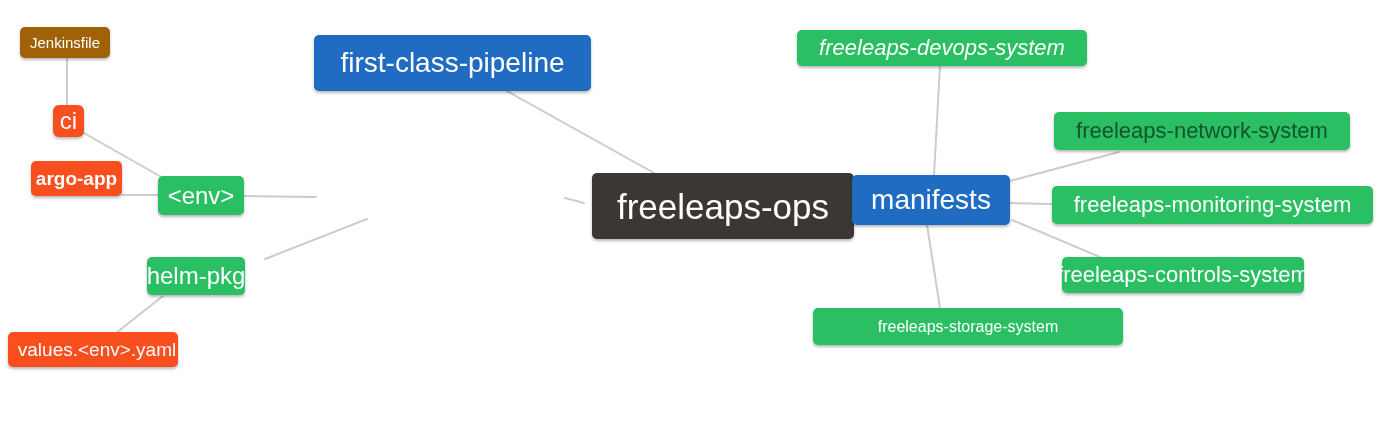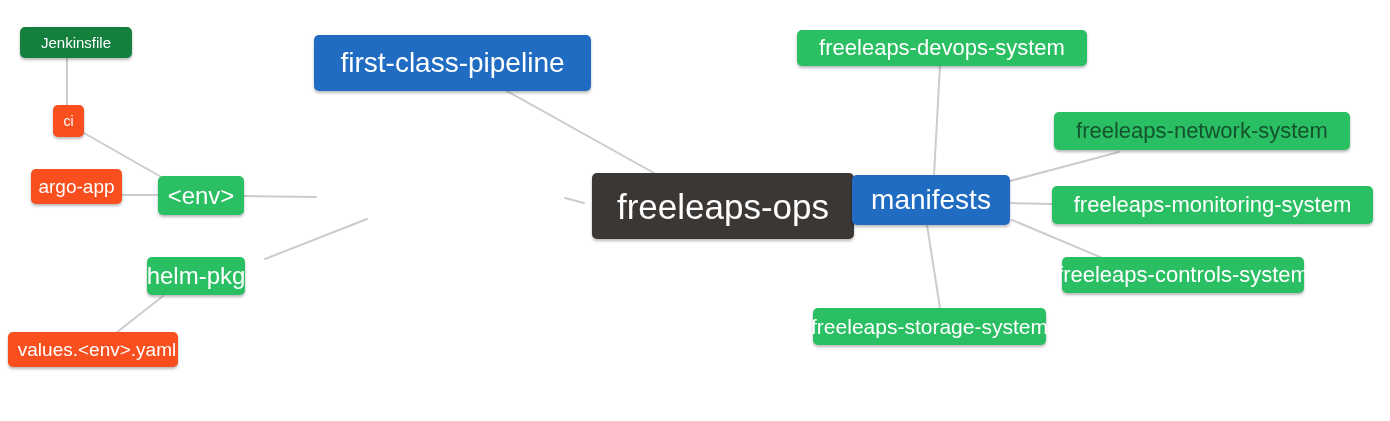--- a/index.html
+++ b/index.html
@@ -58,28 +58,28 @@
       <line x1="505" y1="90" x2="654" y2="173" stroke="#cccccc" stroke-width="2" stroke-linecap="round"></line>
       <line x1="565" y1="198" x2="584" y2="203" stroke="#cccccc" stroke-width="2" stroke-linecap="round"></line>
       <line x1="846" y1="202" x2="852" y2="201" stroke="#cccccc" stroke-width="2" stroke-linecap="round"></line>
       <line x1="934" y1="175" x2="940" y2="66" stroke="#cccccc" stroke-width="2" stroke-linecap="round"></line>
       <line x1="1010" y1="181" x2="1119" y2="152" stroke="#cccccc" stroke-width="2" stroke-linecap="round"></line>
       <line x1="1010" y1="203" x2="1052" y2="204" stroke="#cccccc" stroke-width="2" stroke-linecap="round"></line>
       <line x1="1012" y1="220" x2="1100" y2="257" stroke="#cccccc" stroke-width="2" stroke-linecap="round"></line>
       <line x1="927" y1="225" x2="940" y2="308" stroke="#cccccc" stroke-width="2" stroke-linecap="round"></line>
     </svg>
   <div class="node-layer" id="node-layer">
-      <div class="node" style="left: 20px; top: 27px; width: 112px; height: 31px; font-size: 15px; background: #15803d; color: rgb(255, 255, 255);">Jenkinsfile</div>
-      <div class="node" style="left: 53px; top: 105px; width: 31px; height: 32px; font-size: 14px; background: rgb(249, 78, 29); color: rgb(255, 255, 255);">ci</div>
-      <div class="node" style="left: 31px; top: 169px; width: 91px; height: 35px; font-size: 19px; background: rgb(249, 78, 29); color: rgb(255, 255, 255);">argo-app</div>
+      <div class="node" style="left: 20px; top: 27px; width: 90px; height: 31px; font-size: 15px; background: #a16207; color: rgb(255, 255, 255);">Jenkinsfile</div>
+      <div class="node" style="left: 53px; top: 105px; width: 31px; height: 32px; font-size: 24px; background: rgb(249, 78, 29); color: rgb(255, 255, 255); border-radius: 6px;">ci</div>
+      <div class="node" style="left: 31px; top: 161px; width: 91px; height: 35px; font-size: 19px; background: rgb(249, 78, 29); color: rgb(255, 255, 255); font-weight: bold;">argo-app</div>
       <div class="node" style="left: 158px; top: 176px; width: 86px; height: 39px; font-size: 24px; background: rgb(42, 191, 98); color: rgb(255, 255, 255);">&lt;env&gt;</div>
       <div class="node" style="left: 147px; top: 257px; width: 98px; height: 38px; font-size: 24px; background: rgb(42, 191, 98); color: rgb(255, 255, 255);">helm-pkg</div>
       <div class="node" style="left: 8px; top: 332px; width: 170px; height: 35px; font-size: 19px; background: rgb(249, 78, 29); color: rgb(255, 255, 255); padding-left: 8px;">values.&lt;env&gt;.yaml</div>
       <div class="node" style="left: 314px; top: 35px; width: 277px; height: 56px; font-size: 28px; background: rgb(31, 108, 194); color: rgb(255, 255, 255);">first-class-pipeline</div>
       <div class="node" style="left: 584px; top: 173px; width: 262px; height: 66px; font-size: 35px; background: rgb(59, 55, 53); color: rgb(255, 255, 255); margin-left: 8px;">freeleaps-ops</div>
       <div class="node" style="left: 852px; top: 175px; width: 158px; height: 50px; font-size: 28px; background: rgb(31, 108, 194); color: rgb(255, 255, 255);">manifests</div>
-      <div class="node" style="left: 797px; top: 30px; width: 290px; height: 36px; font-size: 22px; background: rgb(42, 191, 98); color: rgb(255, 255, 255);">freeleaps-devops-system</div>
+      <div class="node" style="left: 797px; top: 30px; width: 290px; height: 36px; font-size: 22px; background: rgb(42, 191, 98); color: rgb(255, 255, 255); font-style: italic;">freeleaps-devops-system</div>
       <div class="node" style="left: 1054px; top: 112px; width: 296px; height: 38px; font-size: 22px; background: rgb(42, 191, 98); color: #14532d;">freeleaps-network-system</div>
       <div class="node" style="left: 1052px; top: 186px; width: 321px; height: 38px; font-size: 22px; background: rgb(42, 191, 98); color: rgb(255, 255, 255);">freeleaps-monitoring-system</div>
       <div class="node" style="left: 1062px; top: 257px; width: 242px; height: 36px; font-size: 22px; background: rgb(42, 191, 98); color: rgb(255, 255, 255);">freeleaps-controls-system</div>
-      <div class="node" style="left: 813px; top: 308px; width: 233px; height: 37px; font-size: 21px; background: rgb(42, 191, 98); color: rgb(255, 255, 255);">freeleaps-storage-system</div>
+      <div class="node" style="left: 813px; top: 308px; width: 310px; height: 37px; font-size: 16px; background: rgb(42, 191, 98); color: rgb(255, 255, 255);">freeleaps-storage-system</div>
     </div>
 </div>
 
 </body></html>

